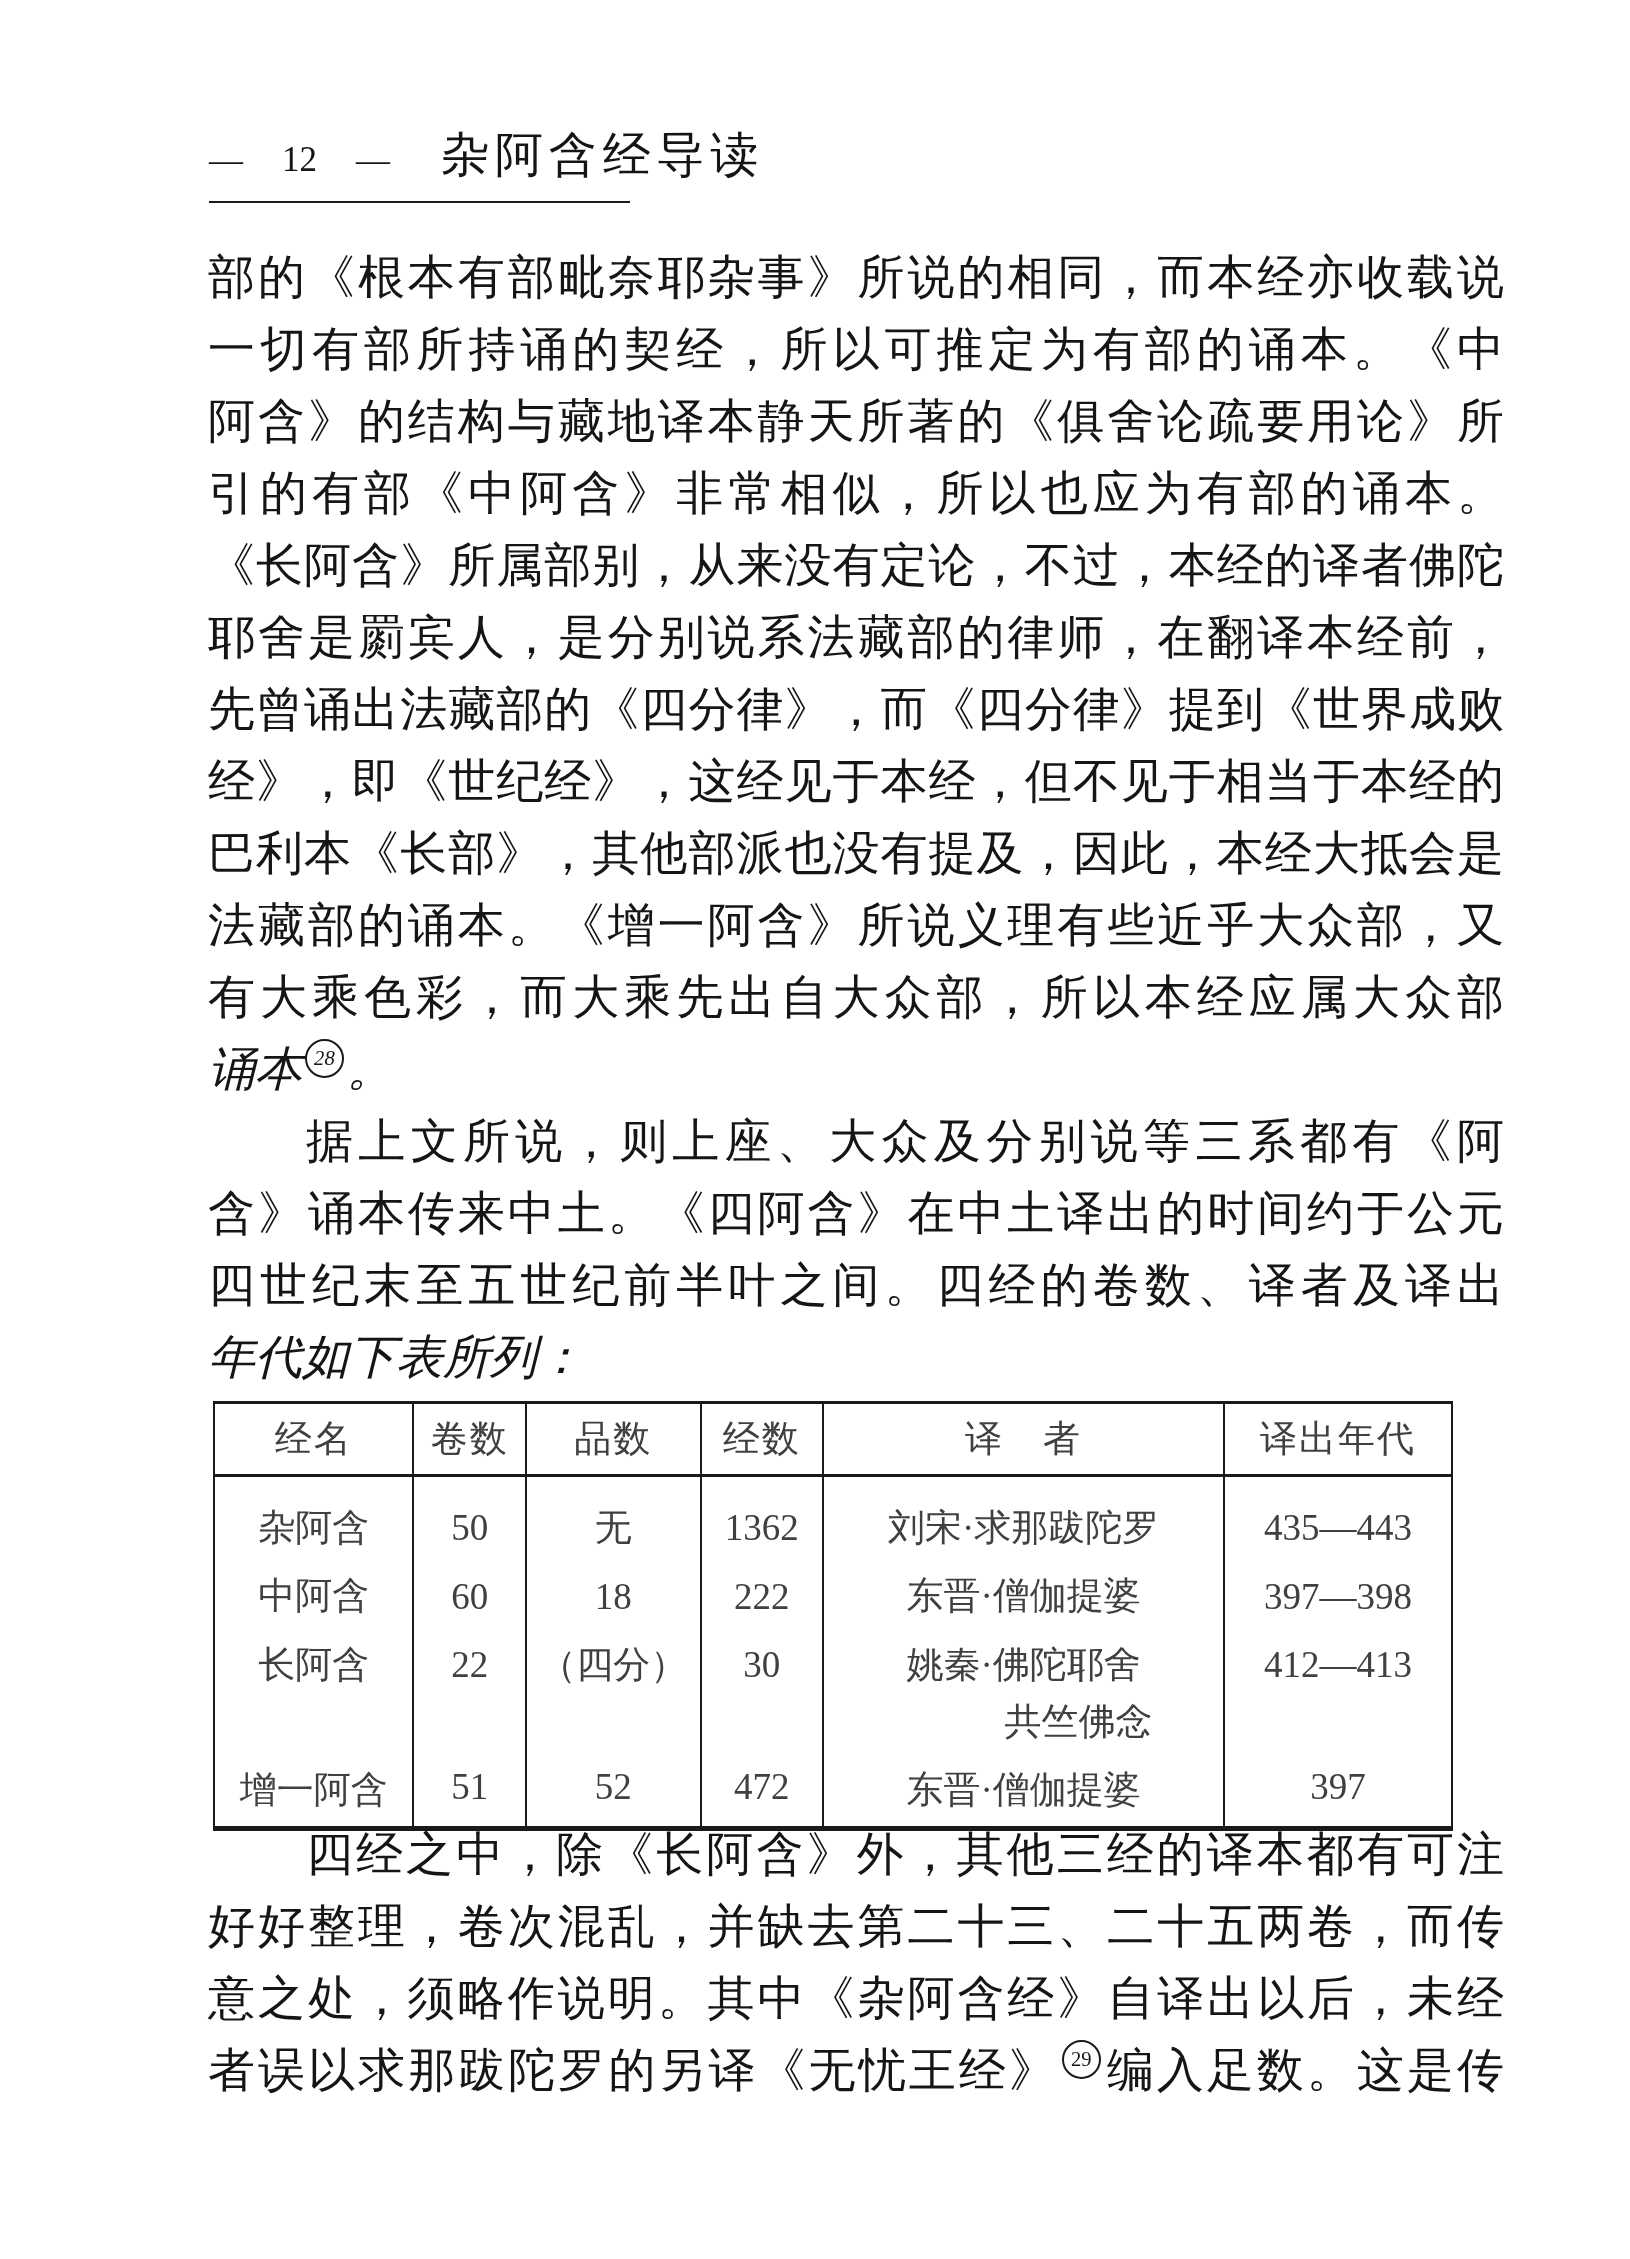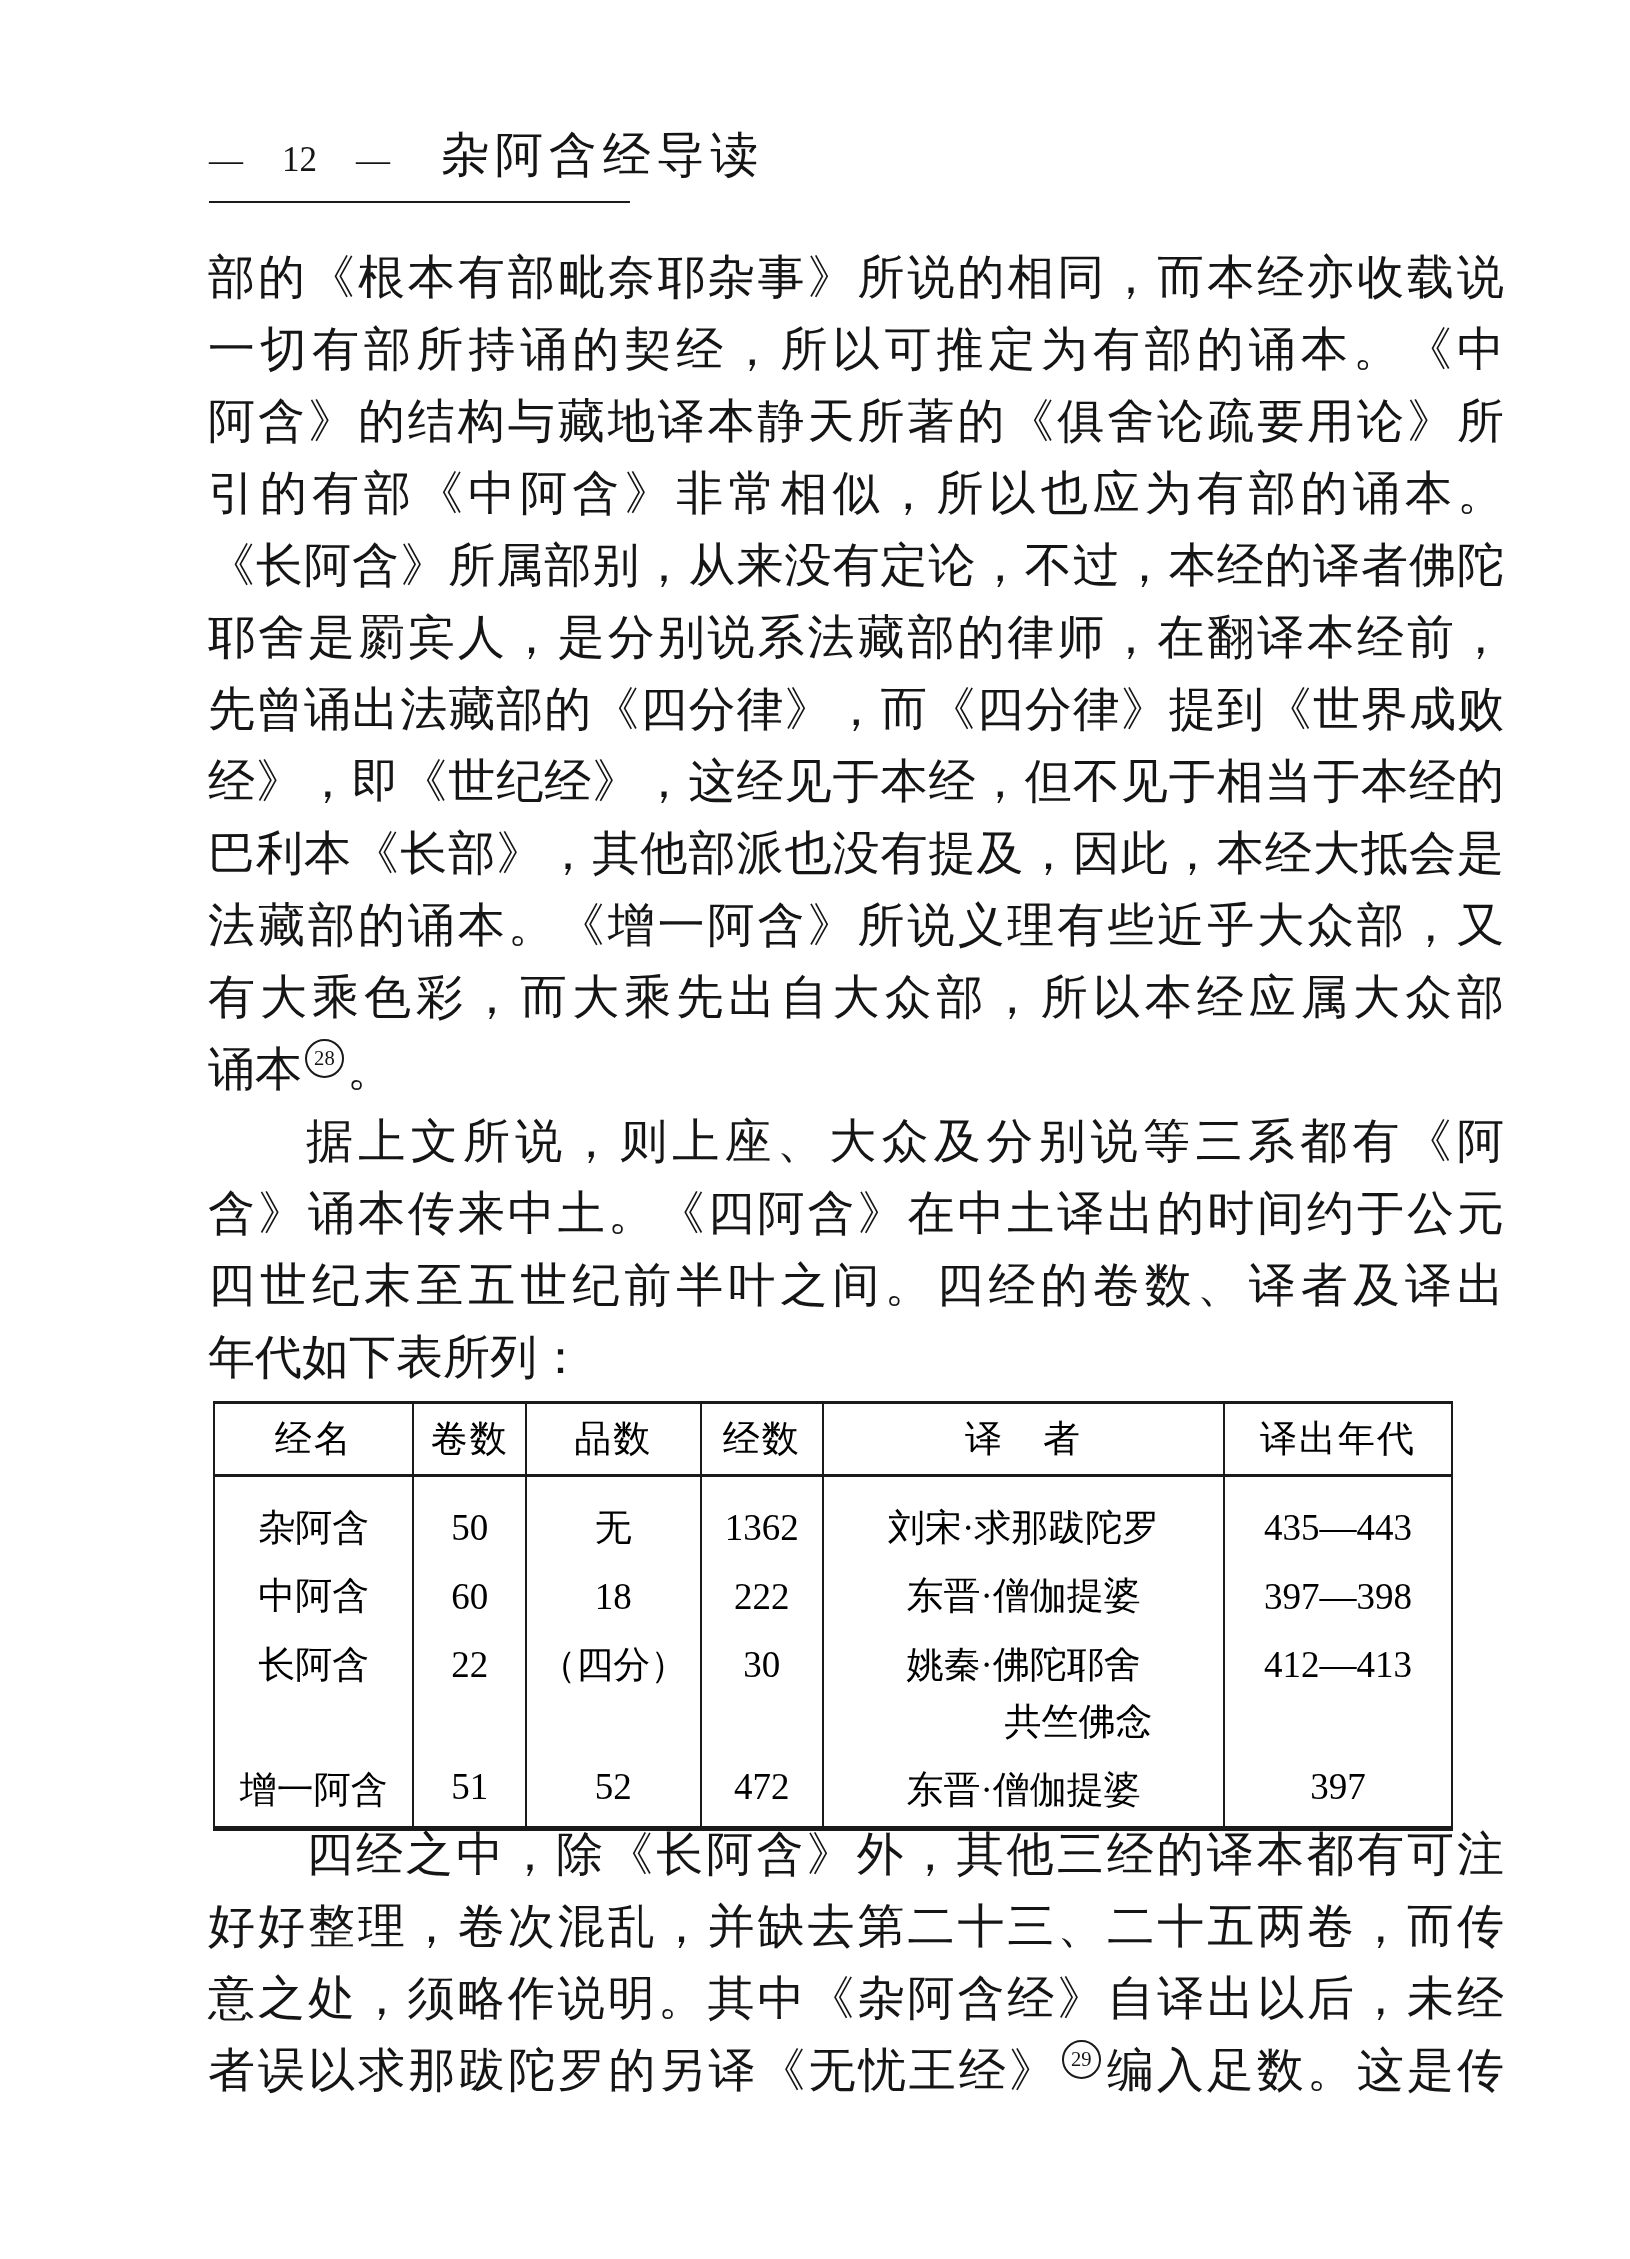--- a/index.html
+++ b/index.html
@@ -47,20 +47,21 @@
     font-size: 47px;
     line-height: 72px;
     height: 72px;
     text-align: justify;
     text-align-last: justify;
     white-space: normal;
   }
   .line.last {
     text-align: left;
     text-align-last: left;
+    font-style: italic;
   }
   .line.indent { text-indent: 98px; }
 
   
   .fnote {
     display: inline-flex;
     align-items: center;
     justify-content: center;
     width: 35px;
     height: 35px;
@@ -75,21 +76,21 @@
 
   
   .agama-table {
     position: absolute;
     left: 213px;
     top: 1401px;
     width: 1240px;
     border-collapse: collapse;
     table-layout: fixed;
     font-size: 37px;
-    color: #000000;
+    color: #404040;
   }
   .agama-table, .agama-table tr, .agama-table th, .agama-table td { box-sizing: border-box; }
   .outerframe {
     border-top: 3.9px solid #1a1a1a;
     border-bottom: 5.9px solid #1a1a1a;
     border-left: 2.9px solid #1a1a1a;
     border-right: 2.9px solid #1a1a1a;
   }
   .agama-table th {
     font-weight: normal;

